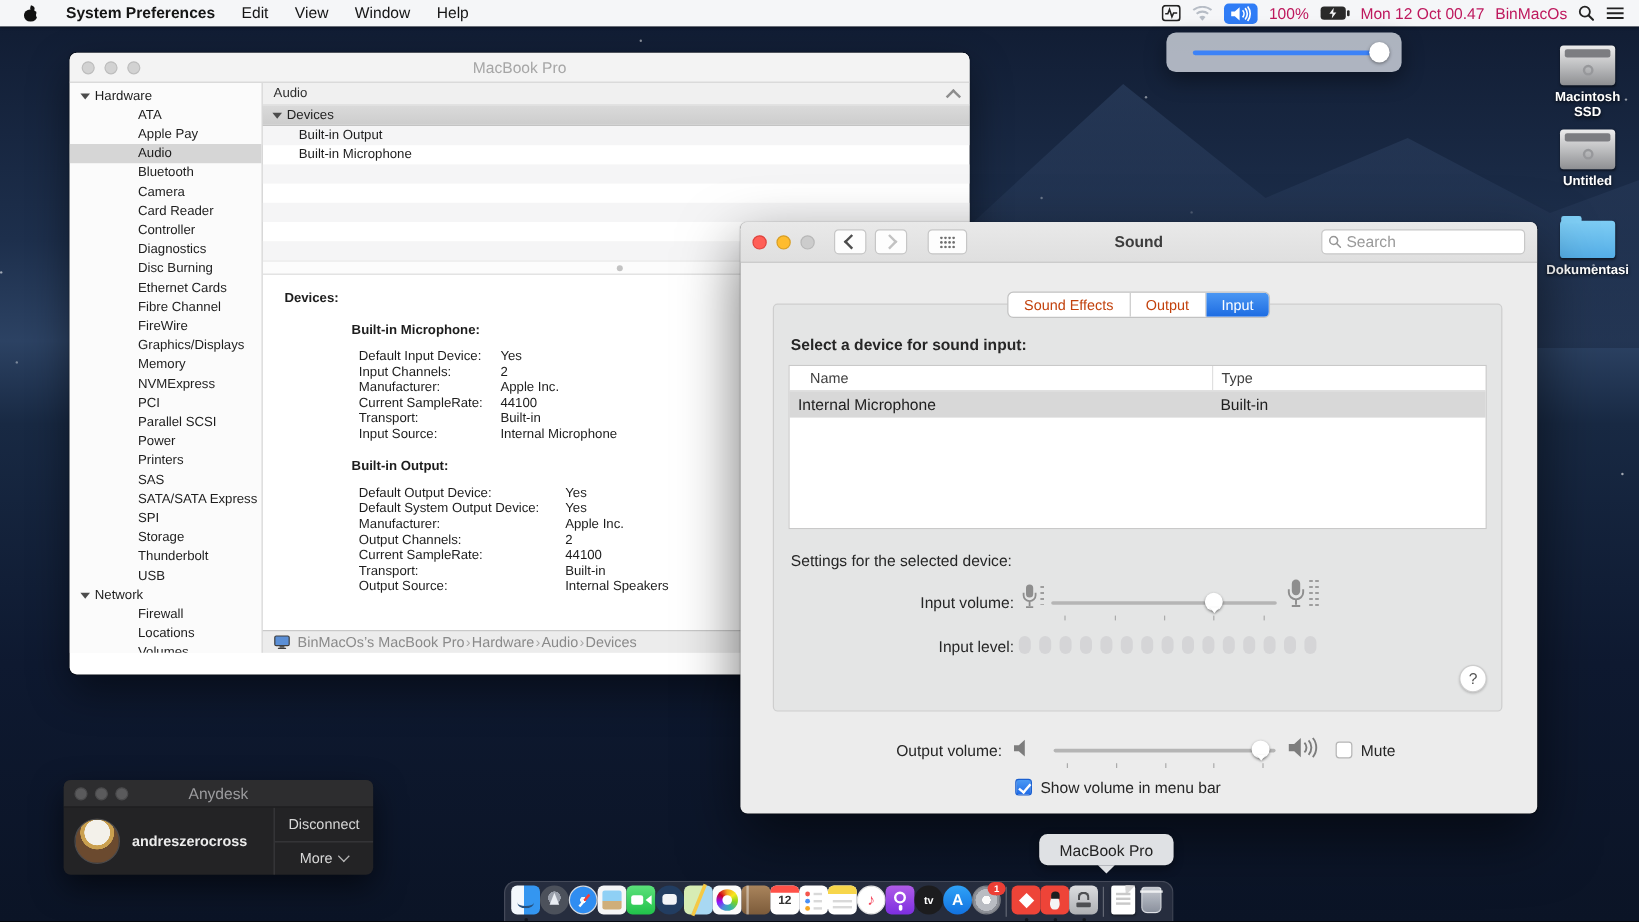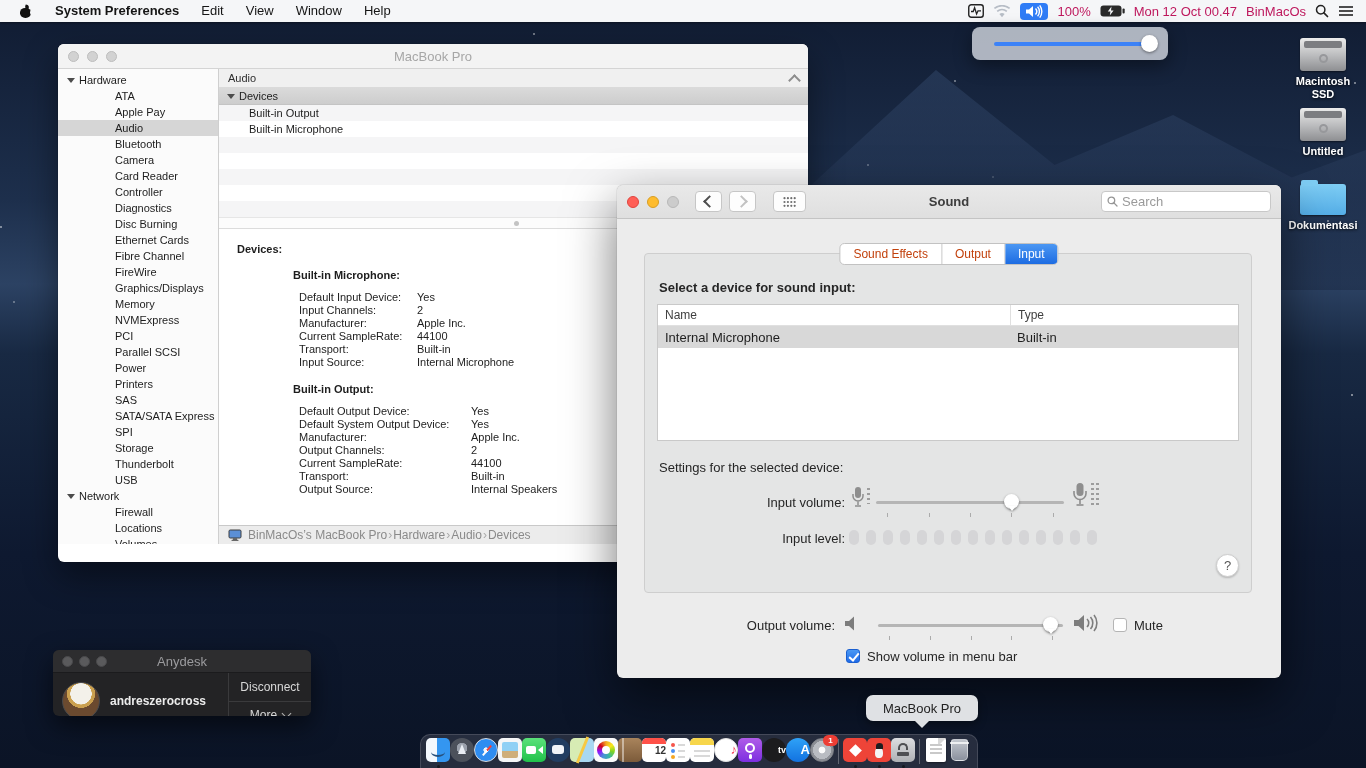--- a/index.html
+++ b/index.html
@@ -93,21 +93,21 @@
     background:#fff;border:1px solid #c2c2c2;border-radius:5px;overflow:hidden;}
   .tab{padding:0 13px;line-height:20px;font-size:12px;color:#c2410c;border-right:1px solid #c9c9c9;}
   .tab:last-child{border-right:none;}
   .tab.active{background:linear-gradient(#4b97f3,#1d6ce2);color:#fff;}
   .groupbox{position:absolute;left:27px;top:34px;width:608px;height:340px;background:#e4e5e5;
     border:1px solid #cecece;border-radius:4px;box-sizing:border-box;}
   .gb-label{position:absolute;left:14px;font-size:13px;color:#262626;}
   .gb-label.bold{font-weight:bold;}
   .snd-table{position:absolute;left:12px;top:50px;width:582px;height:137px;background:#fff;border:1px solid #c9c9c9;box-sizing:border-box;}
   .tbl-header{height:20px;border-bottom:1px solid #e0e0e0;display:flex;font-size:12px;color:#3f3f3f;align-items:center;}
-  .th-name{flex:0 0 352px;padding-left:7px;box-sizing:border-box;}
+  .th-name{flex:0 0 352px;padding-left:17px;box-sizing:border-box;}
   .th-type{flex:1;padding-left:7px;border-left:1px solid #e0e0e0;height:100%;display:flex;align-items:center;box-sizing:border-box;}
   .tbl-row{height:22px;display:flex;align-items:center;font-size:13px;color:#1e1e1e;}
   .tbl-row.selected{background:#d8d8d8;}
   .td-name{flex:0 0 352px;padding-left:7px;box-sizing:border-box;}
   .td-type{flex:1;padding-left:7px;box-sizing:border-box;}
   .rt-label{position:absolute;text-align:right;color:#262626;}
   .slider{position:absolute;height:16px;}
   .slider .track{position:absolute;left:0;right:0;top:7px;height:3px;border-radius:2px;background:#b5b5b5;}
   .slider .knob{position:absolute;top:0;width:15px;height:15px;background:#fff;border-radius:50%;
     box-shadow:0 1px 2.5px rgba(0,0,0,.45);}
@@ -122,21 +122,21 @@
   .help-btn{position:absolute;right:12px;top:300px;width:21px;height:21px;border-radius:50%;background:#fff;
     border:1px solid #cdcdcd;box-shadow:0 1px 2px rgba(0,0,0,.2);display:flex;align-items:center;justify-content:center;
     color:#555;font-size:13px;}
   .cb{position:absolute;width:14px;height:14px;border-radius:3px;background:#fff;border:1px solid #b5b5b5;box-sizing:border-box;}
   .cb.checked{background:linear-gradient(#4a99f4,#1f6be8);border-color:#1a5fd0;}
   .cb.checked::after{content:"";position:absolute;left:4px;top:1px;width:4px;height:8px;
     border-right:2px solid #fff;border-bottom:2px solid #fff;transform:rotate(40deg);}
   .cb-label{position:absolute;color:#262626;}
 
   
-  .ad-win{position:absolute;left:53px;top:650px;width:258px;height:66px;z-index:9;border-radius:6px;overflow:hidden;
+  .ad-win{position:absolute;left:53px;top:650px;width:258px;height:79px;z-index:9;border-radius:6px;overflow:hidden;
     background:#232325;box-shadow:0 10px 26px rgba(0,0,0,.55);color:#e6e6e6;}
   .ad-titlebar{height:22px;background:#2d2d2f;border-bottom:1px solid #1b1b1d;display:flex;align-items:center;position:relative;}
   .ad-titlebar .traffic{position:absolute;left:9px;gap:6px;}
   .ad-title{flex:1;text-align:center;color:#9b9b9e;font-size:13px;}
   .ad-body{display:flex;height:56px;}
   .ad-left{flex:1;display:flex;align-items:center;gap:10px;padding-left:9px;}
   .avatar{width:38px;height:38px;border-radius:50%;border:1px solid #4a4a4c;box-sizing:border-box;
     background:radial-gradient(circle at 50% 30%,#f3f1ea 0 34%,#caa04f 35% 45%,#6b4a2f 46% 100%);}
   .ad-user{font-size:12px;font-weight:bold;color:#ececec;}
   .ad-right{width:82px;border-left:1px solid #3a3a3c;display:flex;flex-direction:column;}
@@ -161,21 +161,21 @@
   .tooltip::after{content:"";position:absolute;left:50%;bottom:-7px;margin-left:-7px;width:0;height:0;
     border-left:7px solid transparent;border-right:7px solid transparent;border-top:7px solid #dfe1e4;}
 
   
   .dock{position:absolute;left:420px;bottom:0;height:34px;z-index:14;display:flex;align-items:flex-start;
     padding:3px 5px 0;background:rgba(56,62,78,.6);border:1px solid rgba(255,255,255,.14);border-bottom:none;
     border-radius:10px 10px 0 0;box-sizing:border-box;}
   .dock-item{position:relative;width:24px;height:30px;}
   .dock-sep{width:1px;height:25px;background:rgba(255,255,255,.28);margin:1px 4px 0;}
   .di{position:absolute;left:0;top:0;width:24px;height:24px;}
-  .di-glyph{position:absolute;left:0;right:0;text-align:right;}
+  .di-glyph{position:absolute;left:0;right:0;text-align:center;}
   .di-badge{position:absolute;top:-3px;right:-4px;min-width:11px;height:11px;border-radius:6px;background:#ec3e35;
     color:#fff;font-size:8px;line-height:11px;text-align:center;padding:0 2px;z-index:2;font-weight:bold;}
   .run-dot{position:absolute;bottom:0;left:50%;margin-left:-1.5px;width:3px;height:3px;border-radius:50%;background:#14181f;}
 
   .di-finder{border-radius:5px;background:linear-gradient(90deg,#f3f8fd 0 46%,#3496f0 46%);}
   .di-finder::after{content:"";position:absolute;left:5px;right:5px;bottom:5px;height:8px;border-bottom:2px solid #27507c;border-radius:50%;}
   .di-launchpad{border-radius:50%;background:radial-gradient(circle at 50% 42%,#9aa0ab 0 28%,#4c515b 29% 100%);}
   .di-launchpad::after{content:"";position:absolute;left:8px;top:6px;width:0;height:0;border-left:4px solid transparent;border-right:4px solid transparent;border-bottom:10px solid #e9edf3;}
   .di-safari{border-radius:50%;background:radial-gradient(circle,#eaf4fc 0 16%,#2f8df1 17% 100%);border:1px solid #d4dbe3;box-sizing:border-box;}
   .di-safari::after{content:"";position:absolute;left:10.5px;top:5px;width:2px;height:13px;background:linear-gradient(#ff3b30 50%,#fff 50%);transform:rotate(40deg);}

